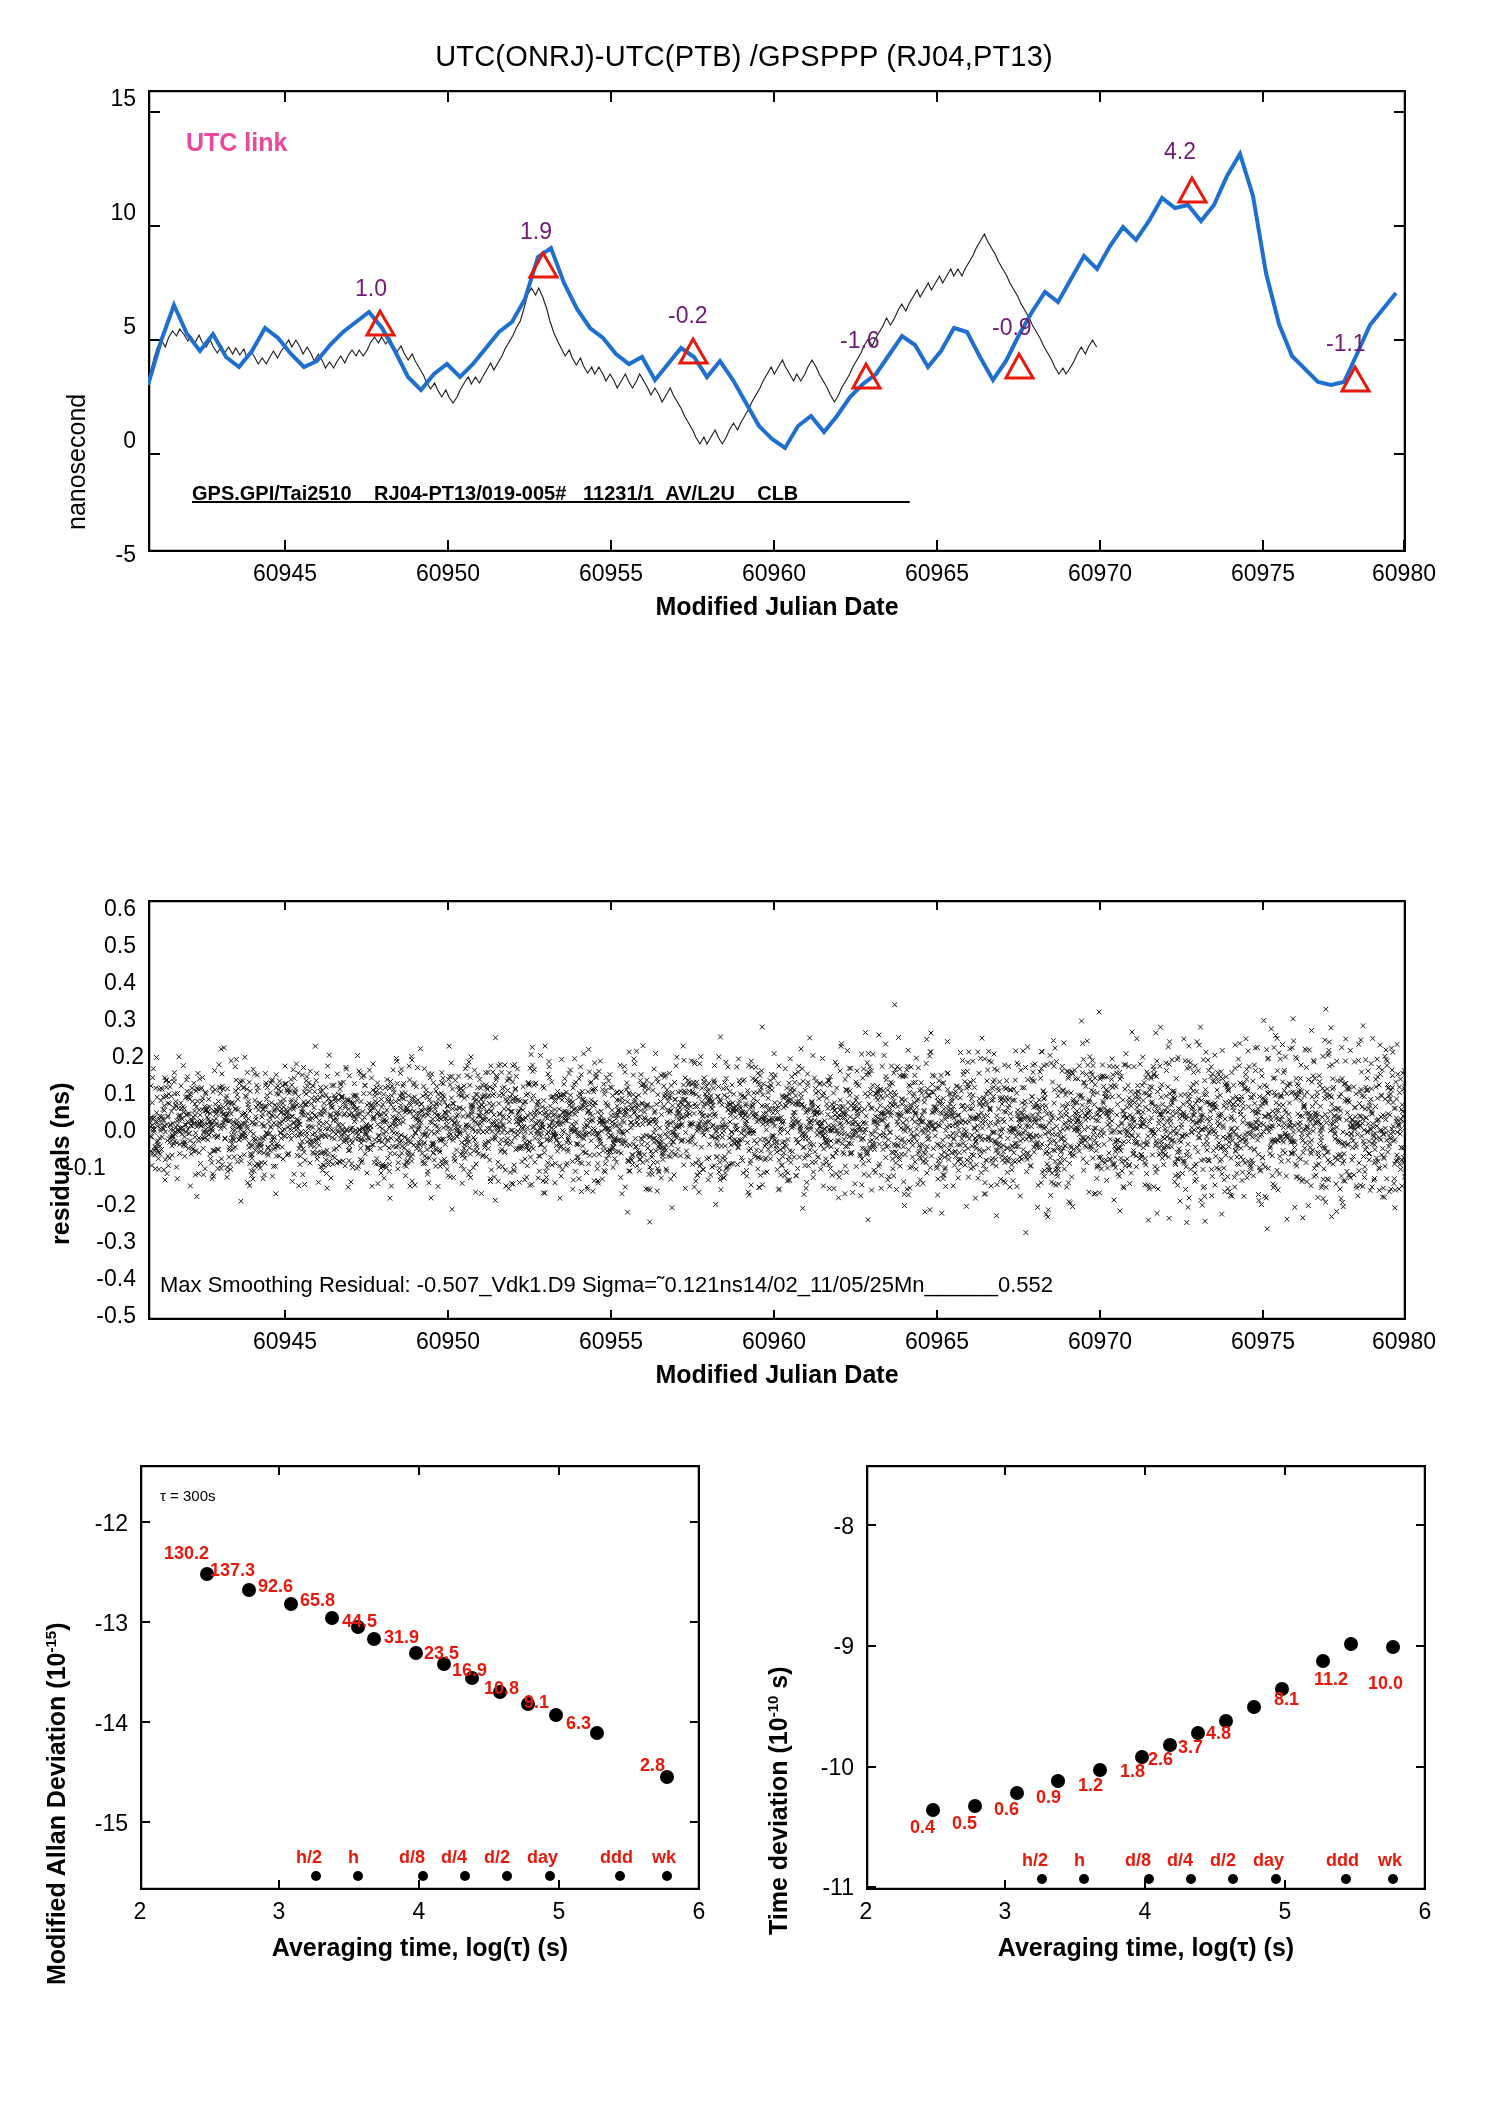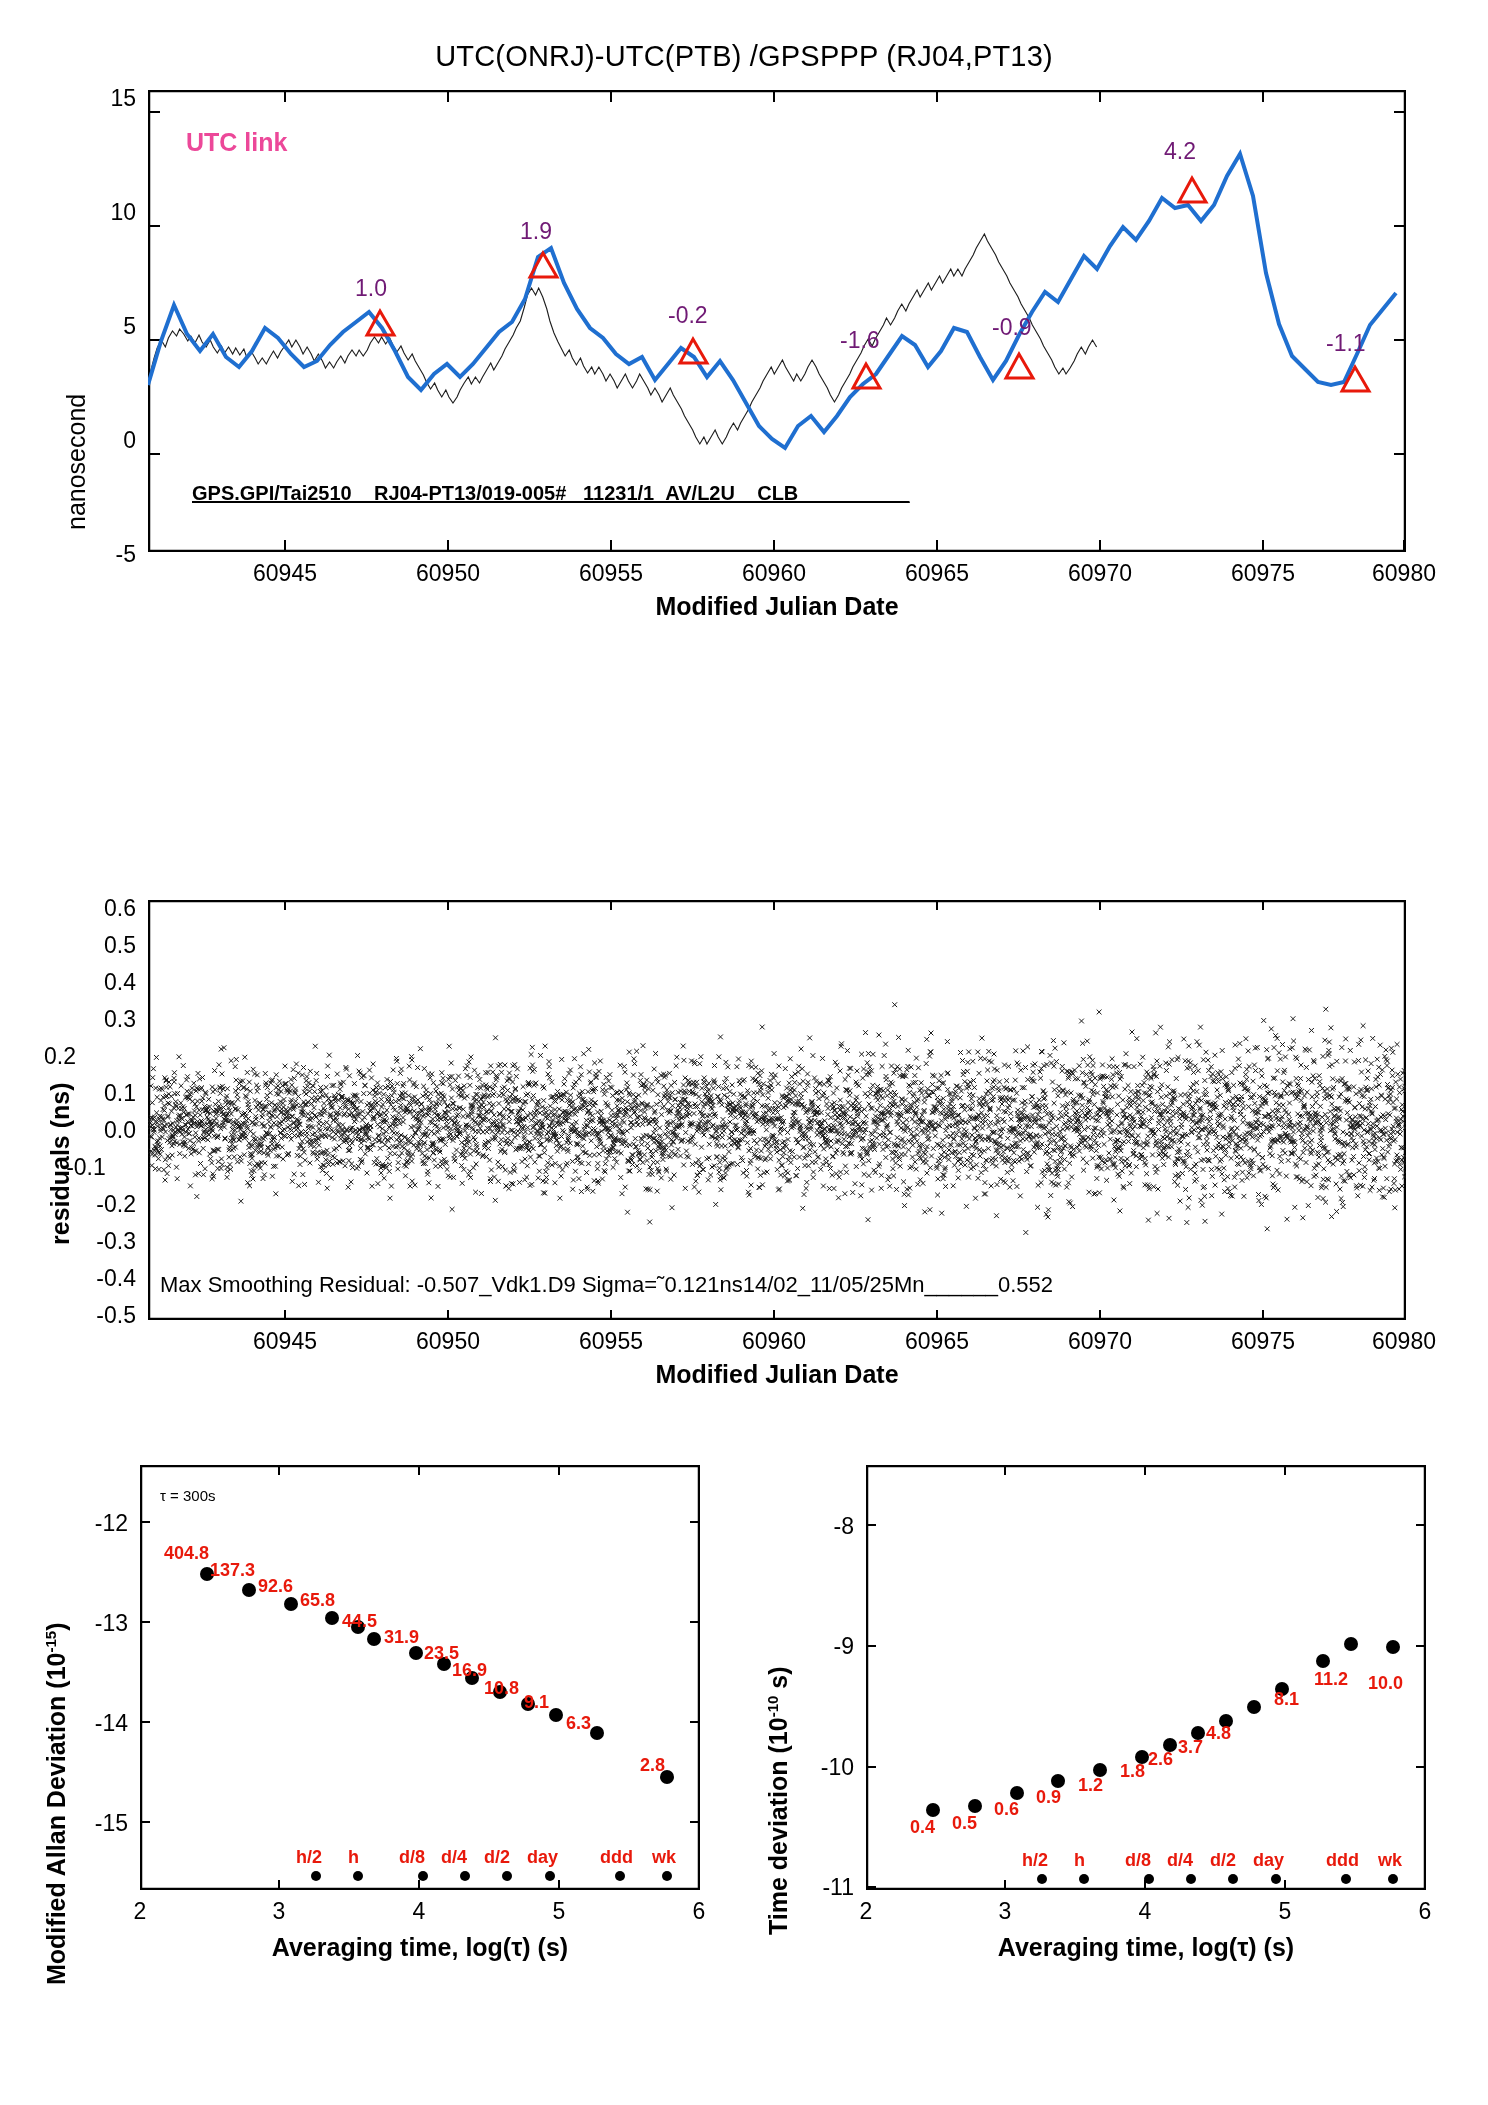--- a/index.html
+++ b/index.html
@@ -107,21 +107,21 @@
   </div>
 
   <div class="abs" style="left:0;top:900px;width:1488px;height:560px;">
 
     <div class="abs ylabel" style="left:46px;top:345px;transform:rotate(-90deg);white-space:nowrap;font-weight:bold;">residuals (ns)</div>
 
     <div class="abs ticklbl" style="left:60px;top:-5px;width:76px;text-align:right;">0.6</div>
     <div class="abs ticklbl" style="left:60px;top:32px;width:76px;text-align:right;">0.5</div>
     <div class="abs ticklbl" style="left:60px;top:69px;width:76px;text-align:right;">0.4</div>
     <div class="abs ticklbl" style="left:60px;top:106px;width:76px;text-align:right;">0.3</div>
-    <div class="abs ticklbl" style="left:44px;top:143px;width:76px;">0.2</div>
+    <div class="abs ticklbl" style="left:68px;top:143px;width:76px;text-align:right;">0.2</div>
     <div class="abs ticklbl" style="left:60px;top:180px;width:76px;text-align:right;">0.1</div>
     <div class="abs ticklbl" style="left:60px;top:217px;width:76px;text-align:right;">0.0</div>
     <div class="abs ticklbl" style="left:48px;top:254px;width:76px;text-align:center;">-0.1</div>
     <div class="abs ticklbl" style="left:60px;top:291px;width:76px;text-align:right;">-0.2</div>
     <div class="abs ticklbl" style="left:60px;top:328px;width:76px;text-align:right;">-0.3</div>
     <div class="abs ticklbl" style="left:60px;top:365px;width:76px;text-align:right;">-0.4</div>
     <div class="abs ticklbl" style="left:60px;top:402px;width:76px;text-align:right;">-0.5</div>
 
     <svg class="abs" style="left:148px;top:0px;" width="1258" height="420" viewBox="0 0 1258 420">
       <rect x="1" y="1" width="1256" height="418" fill="none" stroke="#000" stroke-width="2.5"></rect>
@@ -214,21 +214,21 @@
           <circle cx="325" cy="411" r="5"></circle>
         <circle cx="367" cy="411" r="5"></circle>
           <circle cx="410" cy="411" r="5"></circle>
         <circle cx="480" cy="411" r="5"></circle>
           <circle cx="527" cy="411" r="5"></circle>
       </g>
     </svg>
 
     <div class="abs tau" style="left:160px;top:22px;">τ = 300s</div>
 
-    <div class="abs annot-sm" style="left:164px;top:78px;">404.8</div>
+    <div class="abs annot-sm" style="left:164px;top:78px;">130.2</div>
     <div class="abs annot-sm" style="left:210px;top:95px;">137.3</div>
     <div class="abs annot-sm" style="left:258px;top:111px;">92.6</div>
     <div class="abs annot-sm" style="left:300px;top:125px;">65.8</div>
     <div class="abs annot-sm" style="left:342px;top:146px;">44.5</div>
     <div class="abs annot-sm" style="left:384px;top:162px;">31.9</div>
     <div class="abs annot-sm" style="left:424px;top:178px;">23.5</div>
     <div class="abs annot-sm" style="left:452px;top:195px;">16.9</div>
     <div class="abs annot-sm" style="left:484px;top:213px;">10.8</div>
     <div class="abs annot-sm" style="left:524px;top:227px;">9.1</div>
     <div class="abs annot-sm" style="left:566px;top:248px;">6.3</div>

